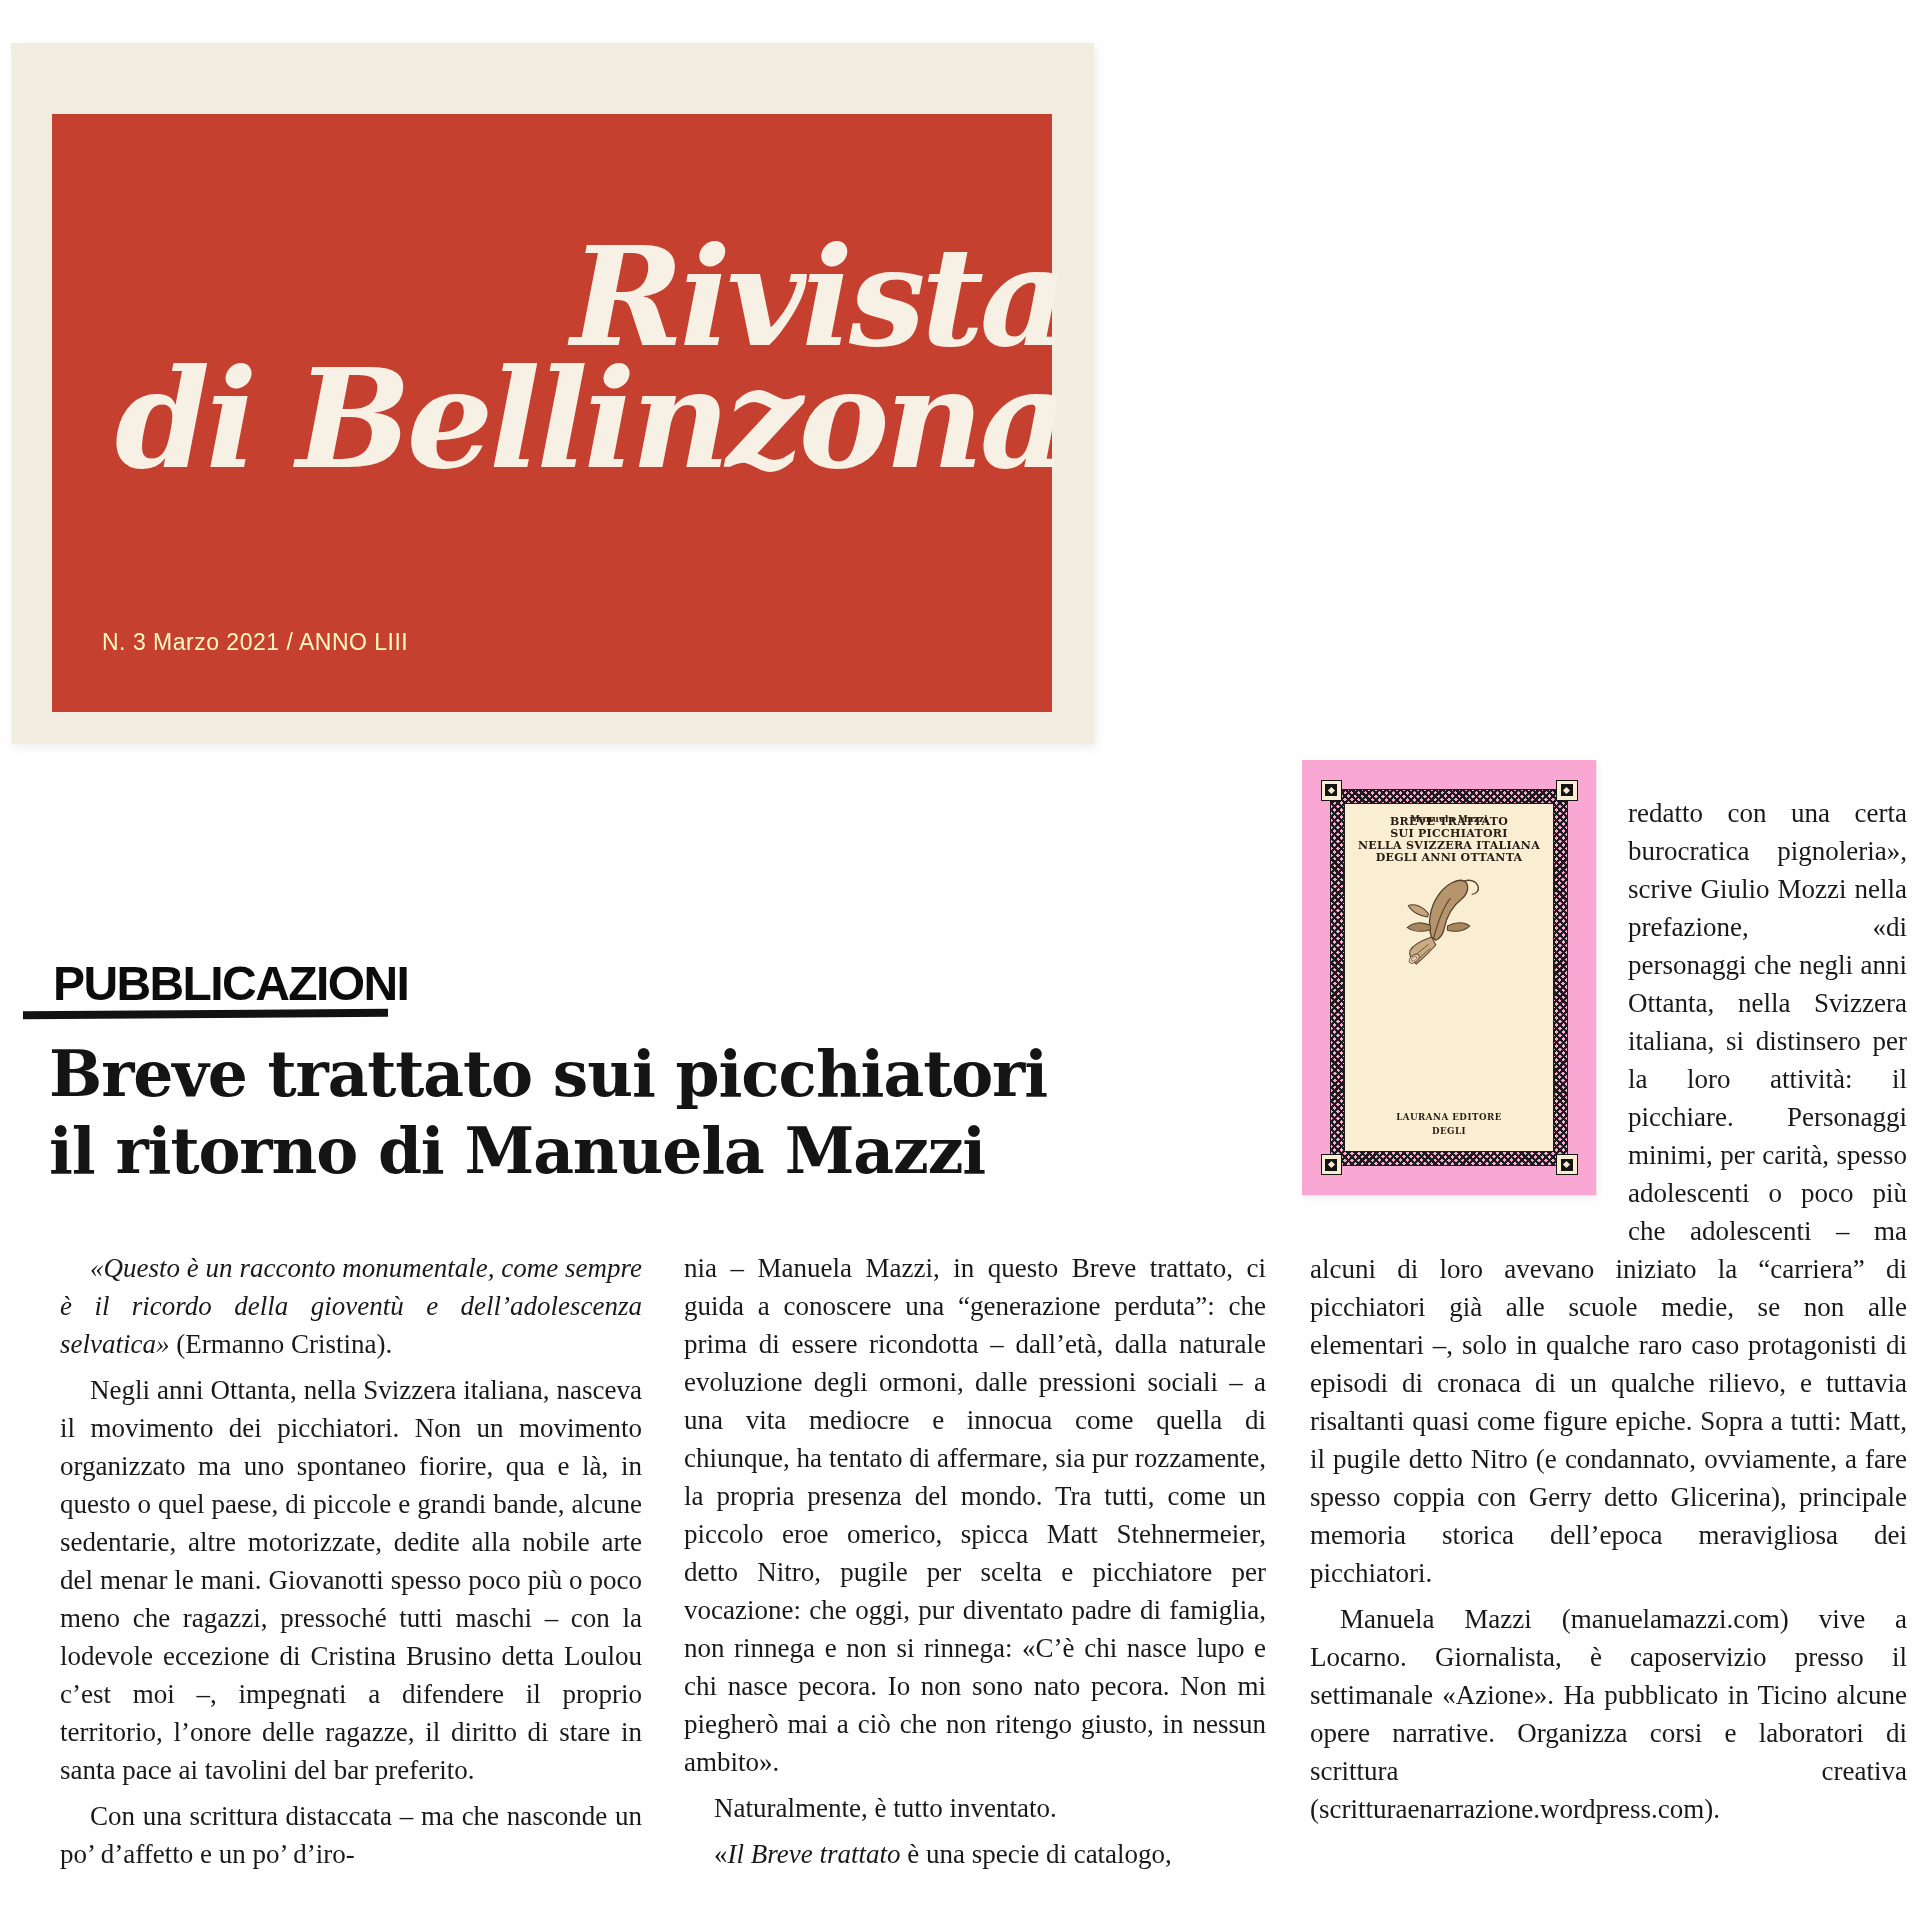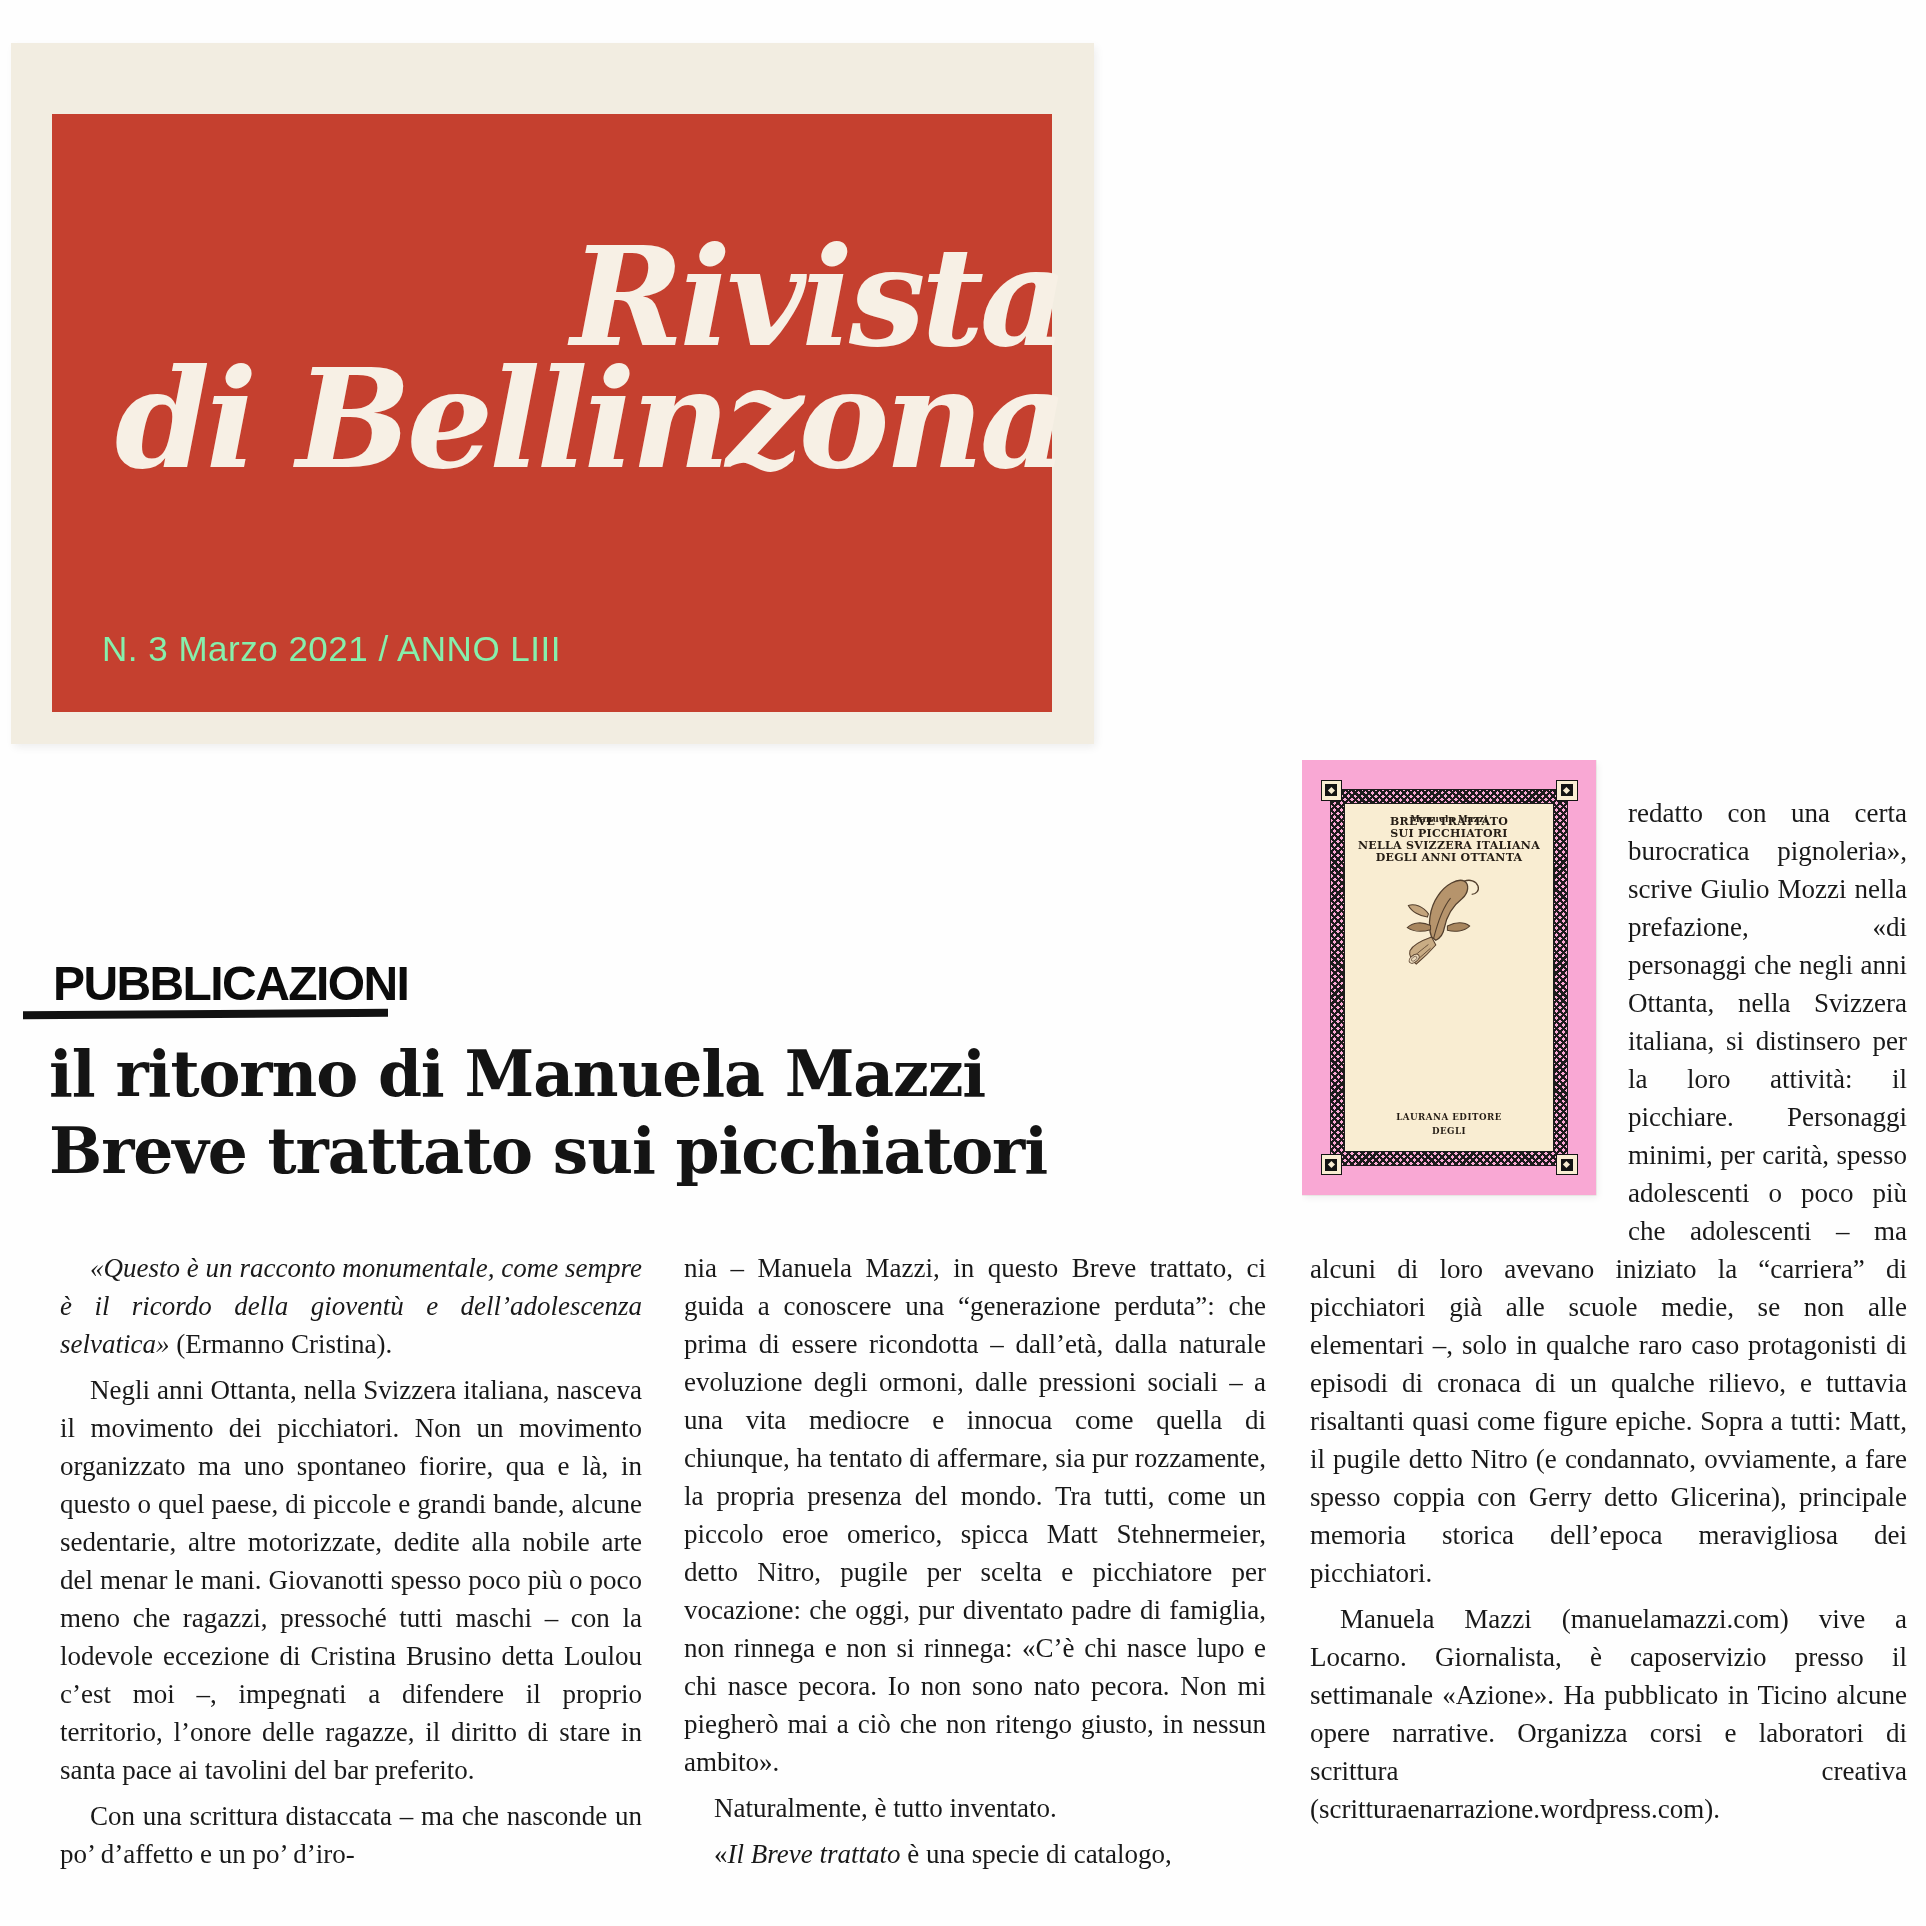--- a/index.html
+++ b/index.html
@@ -20,21 +20,21 @@
   }
   .logo{
     position:absolute;left:63px;top:122px;
     font-family:"DejaVu Serif", serif;font-style:italic;font-weight:bold;
     font-size:136px;line-height:122px;letter-spacing:-4.3px;
     color:#f7f0e5;white-space:nowrap;
   }
   .issue-line{
     position:absolute;left:50px;top:515px;
     font-family:"Liberation Sans", sans-serif;font-weight:400;
-    font-size:35px;letter-spacing:0.5px;color:#86efac;white-space:nowrap;
+    font-size:23px;letter-spacing:0.5px;color:#fef9c3;white-space:nowrap;
   }
   
   .kicker{
     position:absolute;left:53px;top:956px;
     font-family:"Liberation Sans", sans-serif;font-weight:bold;
     font-size:48px;letter-spacing:-1.6px;color:#0c0c0c;white-space:nowrap;
   }
   .kicker-rule{
     position:absolute;left:23px;top:1010px;width:365px;height:7.6px;
     background:#121212;transform:rotate(-.4deg);
@@ -98,22 +98,22 @@
       <div>Rivista</div>
       <div>di Bellinzona</div>
     </div>
     <div class="issue-line">N. 3 Marzo 2021 / ANNO LIII</div>
   </div>
 </div>
 
 <div class="kicker">PUBBLICAZIONI</div>
 <div class="kicker-rule"></div>
 <div class="headline">
+  <div>Breve trattato sui picchiatori</div>
   <div>il ritorno di Manuela Mazzi</div>
-  <div>Breve trattato sui picchiatori</div>
 </div>
 
 <div class="col col1">
   <p class="indent"><span class="it">«Questo è un racconto monumentale, come sempre è il ricordo della gioventù e dell’adolescenza selvatica»</span><span> (Ermanno Cristina).</span></p>
   <p class="indent">Negli anni Ottanta, nella Svizzera italiana, nasceva il movimento dei picchiatori. Non un movimento organizzato ma uno spontaneo fiorire, qua e là, in questo o quel paese, di piccole e grandi bande, alcune sedentarie, altre motorizzate, dedite alla nobile arte del menar le mani. Giovanotti spesso poco più o poco meno che ragazzi, pressoché tutti maschi – con la lodevole eccezione di Cristina Brusino detta Loulou c’est moi –, impegnati a difendere il proprio territorio, l’onore delle ragazze, il diritto di stare in santa pace ai tavolini del bar preferito.</p>
   <p class="indent">Con una scrittura distaccata – ma che nasconde un po’ d’affetto e un po’ d’iro-</p>
 </div>
 
 <div class="col col2">
   <p>nia – Manuela Mazzi, in questo Breve trattato, ci guida a conoscere una “generazione perduta”: che prima di essere ricondotta – dall’età, dalla naturale evoluzione degli ormoni, dalle pressioni sociali – a una vita mediocre e innocua come quella di chiunque, ha tentato di affermare, sia pur rozzamente, la propria presenza del mondo. Tra tutti, come un piccolo eroe omerico, spicca Matt Stehnermeier, detto Nitro, pugile per scelta e picchiatore per vocazione: che oggi, pur diventato padre di famiglia, non rinnega e non si rinnega: «C’è chi nasce lupo e chi nasce pecora. Io non sono nato pecora. Non mi piegherò mai a ciò che non ritengo giusto, in nessun ambito».</p>

